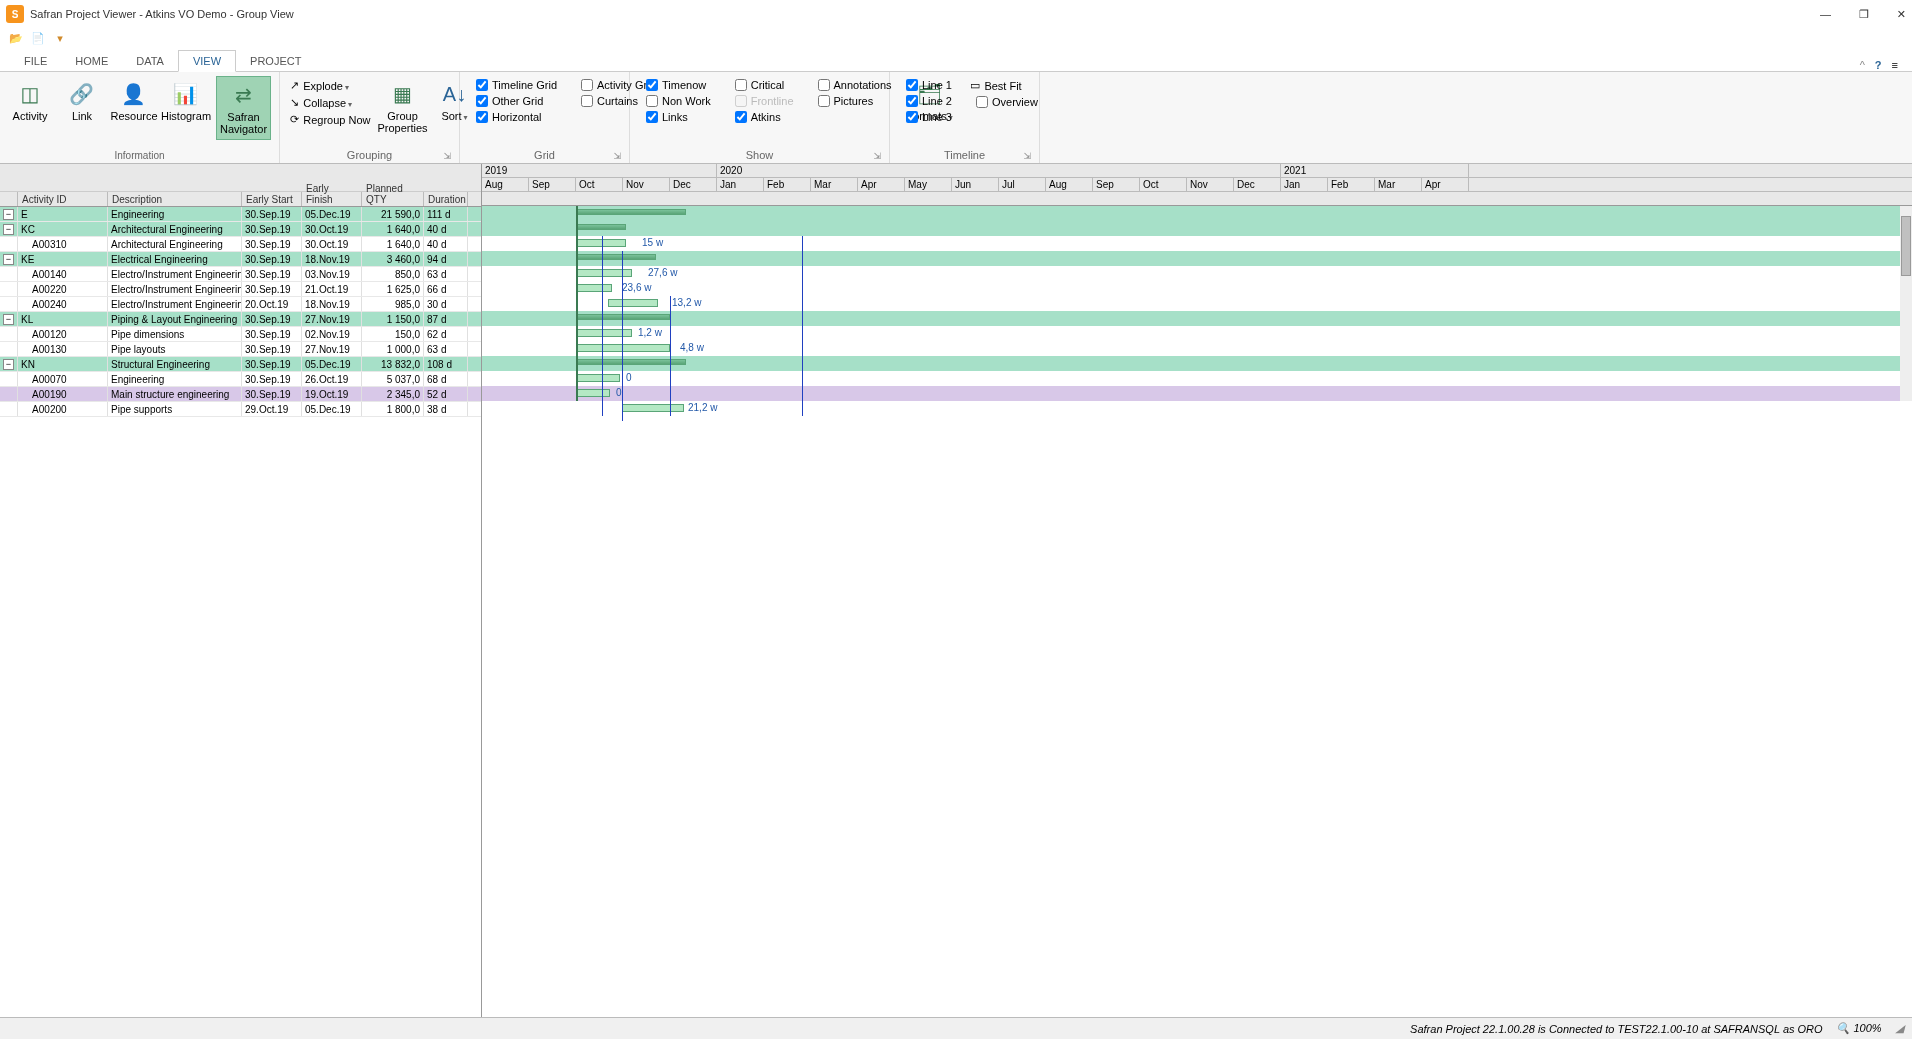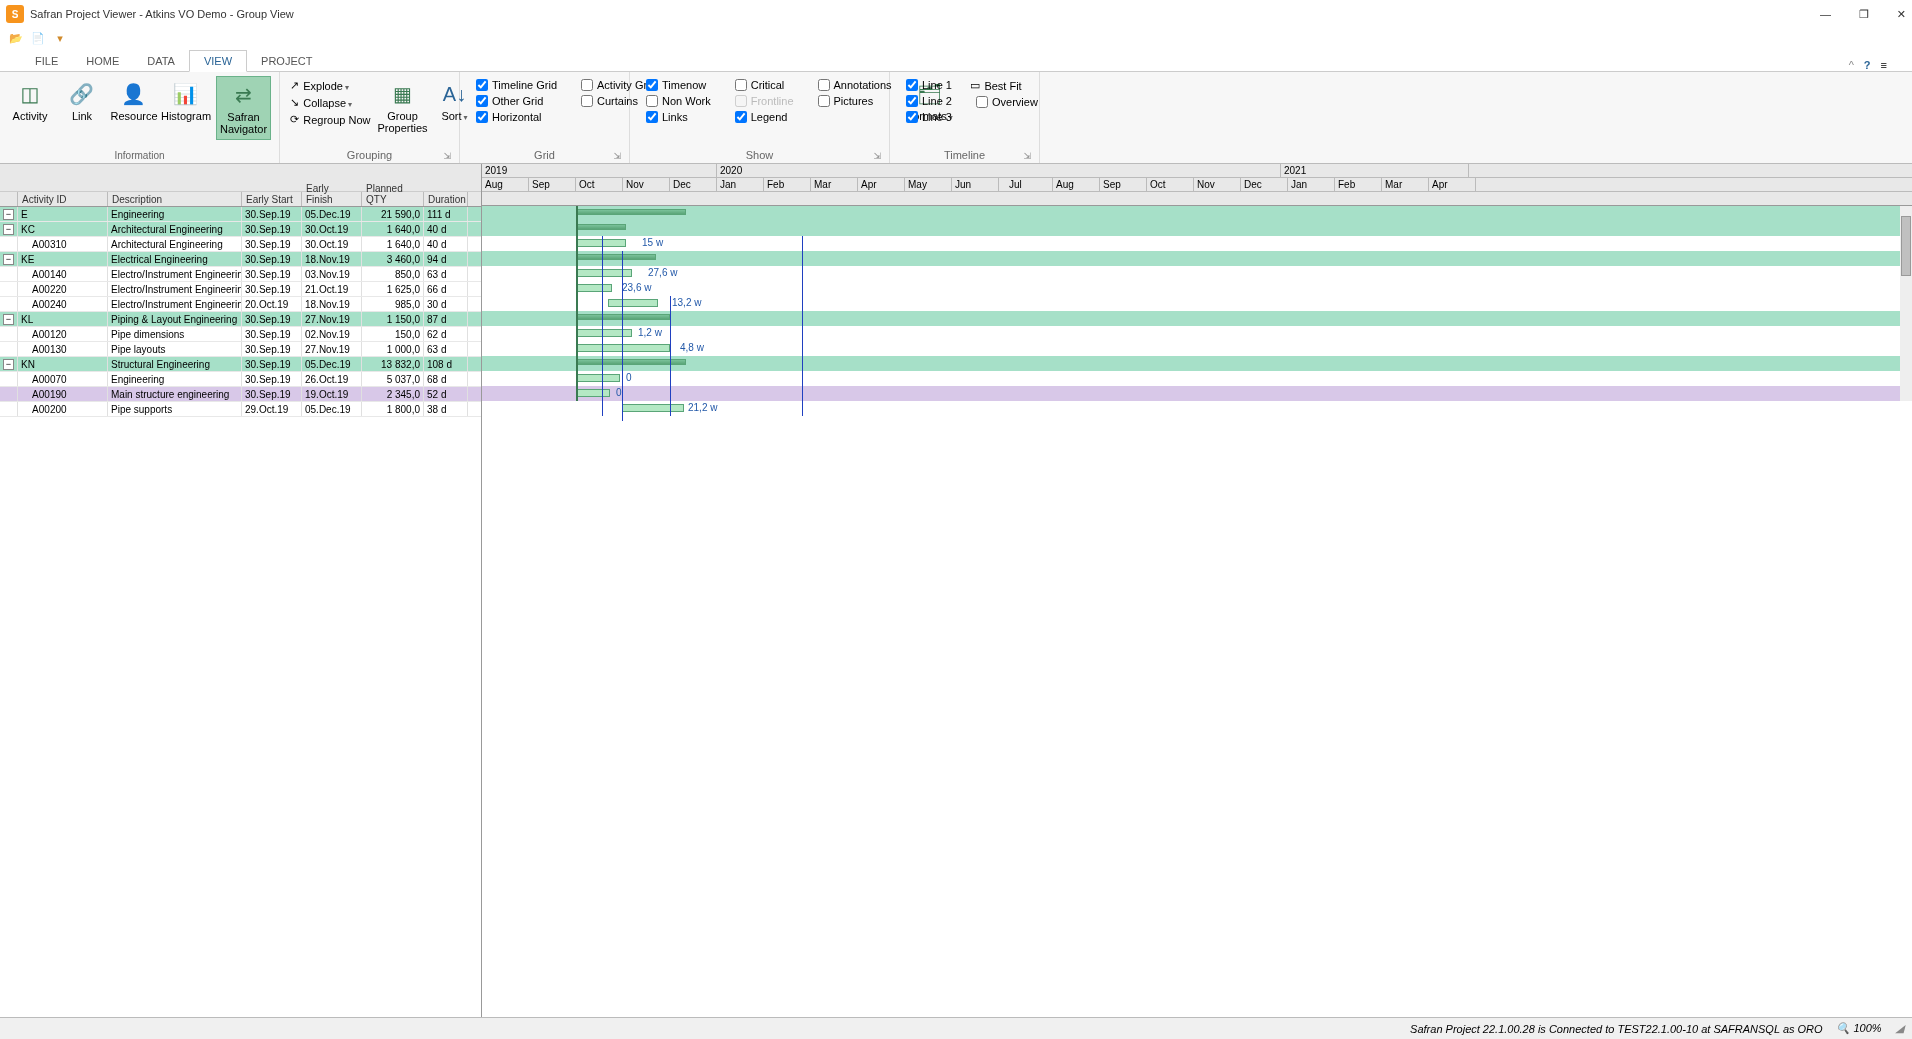--- a/index.html
+++ b/index.html
@@ -10,21 +10,21 @@
 .titlebar .app-icon { width: 18px; height: 18px; background: #f7941d; border-radius: 3px; margin-right: 6px; display:flex;align-items:center;justify-content:center;color:#fff;font-weight:bold;font-size:10px;}
 .titlebar .title { color: #333; }
 .titlebar .win-controls { margin-left: auto; display: flex; gap: 28px; font-size: 13px; color:#333;}
 .titlebar .win-controls span { cursor: pointer; }
 
 
 .qat { height: 20px; display:flex; align-items:center; gap:6px; padding:0 8px;}
 .qat span { width:16px; height:16px; display:inline-flex; align-items:center; justify-content:center; color:#d08a2a;}
 
 
-.menu-tabs { height: 24px; display:flex; align-items:flex-end; padding:0 21px; border-bottom:1px solid #ccc;}
+.menu-tabs { height: 24px; display:flex; align-items:flex-end; padding:0 10px; border-bottom:1px solid #ccc;}
 .menu-tabs .tab { padding:4px 14px; color:#555; cursor:pointer;}
 .menu-tabs .tab.active { border:1px solid #ccc; border-bottom:1px solid #fff; margin-bottom:-1px; background:#fff; color:#2a6496;}
 .menu-tabs .right { margin-left:auto; display:flex; gap:10px; align-items:center; padding-right:4px;}
 
 
 .ribbon { height: 92px; display:flex; background:#f7f7f7; border-bottom:1px solid #bbb;}
 .ribbon-group { border-right:1px solid #ddd; padding:4px 8px 2px; display:flex; flex-direction:column;}
 .ribbon-group .body { flex:1; display:flex; align-items:flex-start; gap:8px;}
 .ribbon-group .label { text-align:center; color:#666; font-size:10px; padding-top:2px; position:relative;}
 .ribbon-group .label .dl { position:absolute; right:0; bottom:0; font-size:9px; color:#888;}
@@ -216,21 +216,21 @@
         <label class="chk">
             <input type="checkbox" style="">
             <span>Critical</span>
           </label>
         <label class="chk" style="color:#bbb;">
             <input type="checkbox" disabled="" style="">
             <span>Frontline</span>
           </label>
         <label class="chk">
             <input type="checkbox" checked="" style="">
-            <span>Legend</span>
+            <span>Atkins</span>
           </label>
       </div>
       <div class="vlist">
         <label class="chk">
             <input type="checkbox" style="">
             <span>Annotations</span>
           </label>
         <label class="chk">
             <input type="checkbox" style="">
             <span>Pictures</span>
@@ -438,21 +438,21 @@
           <div class="cell" style="width:47px;">Sep</div>
           <div class="cell" style="width:47px;">Oct</div>
           <div class="cell" style="width:47px;">Nov</div>
           <div class="cell" style="width:47px;">Dec</div>
           <div class="cell" style="width:47px;">Jan</div>
           <div class="cell" style="width:47px;">Feb</div>
           <div class="cell" style="width:47px;">Mar</div>
           <div class="cell" style="width:47px;">Apr</div>
           <div class="cell" style="width:47px;">May</div>
           <div class="cell" style="width:47px;">Jun</div>
-          <div class="cell" style="width:47px;margin-left:7px;">Jul</div>
+          <div class="cell" style="width:47px;">Jul</div>
           <div class="cell" style="width:47px;">Aug</div>
           <div class="cell" style="width:47px;">Sep</div>
           <div class="cell" style="width:47px;">Oct</div>
           <div class="cell" style="width:47px;">Nov</div>
           <div class="cell" style="width:47px;">Dec</div>
           <div class="cell" style="width:47px;">Jan</div>
           <div class="cell" style="width:47px;">Feb</div>
           <div class="cell" style="width:47px;">Mar</div>
           <div class="cell" style="width:47px;">Apr</div>
         </div>

